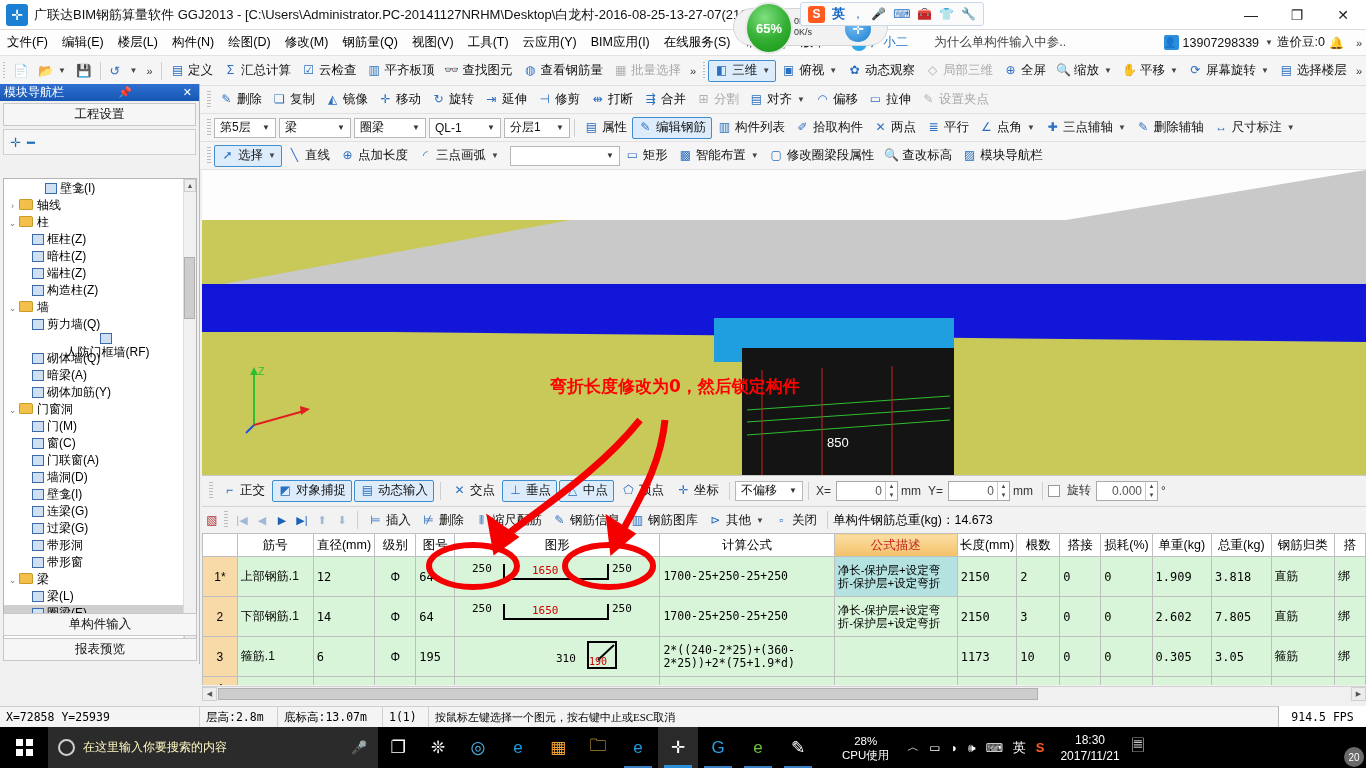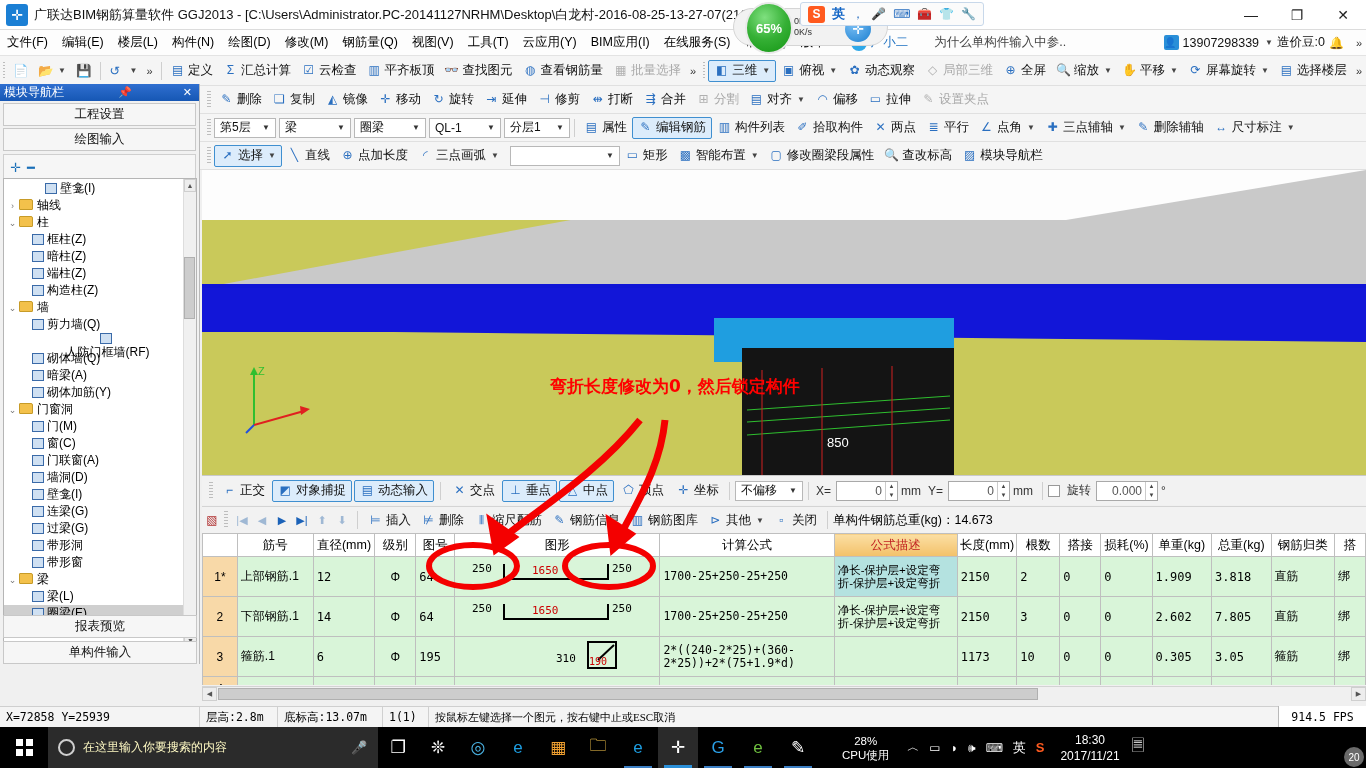--- a/index.html
+++ b/index.html
@@ -640,21 +640,20 @@
       </div>
   </div>
 
   <div class="leftpanel">
     <div class="panel-head">
       <span class="t">模块导航栏</span>
       <span class="b">📌</span>
       <span class="b">✕</span>
     </div>
     <div class="panel-btn">工程设置</div>
-    <div class="panel-btn">绘图输入</div>
     <div class="tree-tools">
       <span>✛</span>
       <span>━</span>
     </div>
     <div class="treebox">
       <div id="tree-nodes" style="padding-top:1px">
           <div class="tnode" style="padding-left: 28px;">
             <span class="tw"></span>
             <span class="tico" style="display: inline-block; border: 1px solid rgb(58, 106, 168); background: rgb(207, 224, 242); width: 12px; height: 11px;"></span>
             <span>壁龛(I)</span>
@@ -795,22 +794,22 @@
             <span>基础</span>
           </div>
         </div>
       <div class="treescroll">
         <div class="ts-up">▲</div>
         <div class="ts-thumb"></div>
         <div class="ts-dn" style="position:absolute;bottom:0;width:13px">▼</div>
       </div>
     </div>
     <div class="panel-bot">
+      <div class="panel-btn">单构件输入</div>
       <div class="panel-btn" style="margin-bottom:3px">报表预览</div>
-      <div class="panel-btn">单构件输入</div>
     </div>
   </div>
 
   <div class="viewport">
     <div class="vp-grey"></div>
     <div class="vp-grey-tri"></div>
     <svg class="vp-white" width="1164" height="120" style="position:absolute;top:0;left:0">
       <polygon points="0,0 640,0 1164,118 1164,0" fill="#cfcfcf"></polygon>
       <polygon points="0,0 1164,0 1164,10 300,14 0,46" fill="#fdfdfd"></polygon>
       <polyline points="140,20 220,55 268,85" stroke="#555" stroke-width="1" fill="none"></polyline>

